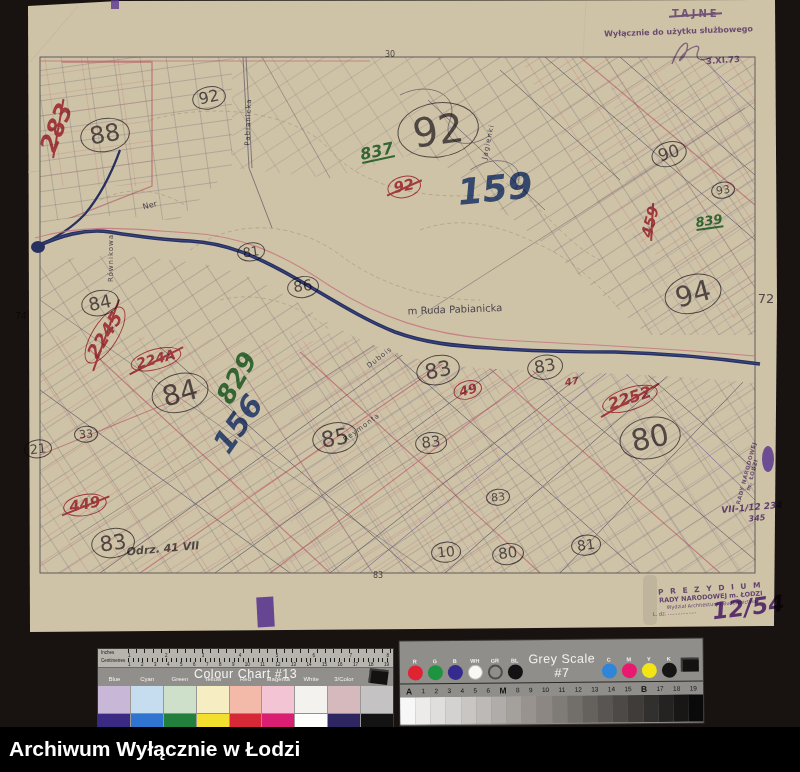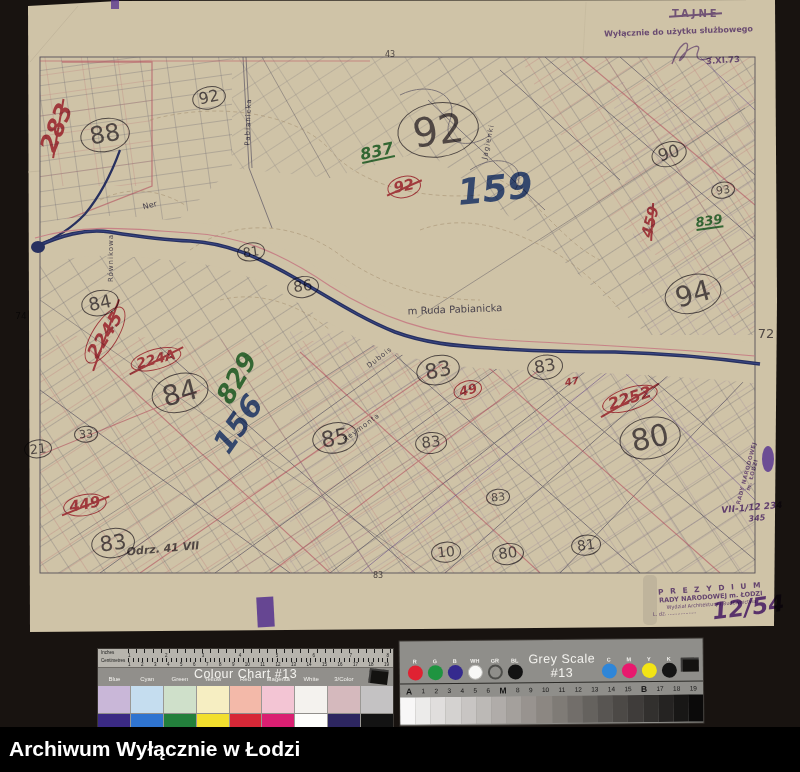--- a/index.html
+++ b/index.html
@@ -229,24 +229,24 @@
       <div class="ann pencil circle" style="left: 650px; top: 438px; font-size: 30px; transform: translate(-50%, -50%) rotate(-12deg);">80</div>
       <div class="ann pencil circle" style="left: 693px; top: 294px; font-size: 28px; transform: translate(-50%, -50%) rotate(-15deg);">94</div>
       <div class="ann pencil circle" style="left: 669px; top: 154px; font-size: 17px; transform: translate(-50%, -50%) rotate(-18deg);">90</div>
       <div class="ann pencil circle" style="left: 723px; top: 190px; font-size: 11px; transform: translate(-50%, -50%) rotate(-10deg);">93</div>
       <div class="ann pencil circle" style="left: 446px; top: 552px; font-size: 14px; transform: translate(-50%, -50%) rotate(-6deg);">10</div>
       <div class="ann pencil circle" style="left: 508px; top: 554px; font-size: 15px; transform: translate(-50%, -50%) rotate(-8deg);">80</div>
       <div class="ann pencil circle" style="left: 586px; top: 545px; font-size: 14px; transform: translate(-50%, -50%) rotate(-8deg);">81</div>
       <div class="ann pencil circle" style="left: 38px; top: 449px; font-size: 13px; transform: translate(-50%, -50%) rotate(-6deg);">21</div>
       <div class="ann pencil circle" style="left: 86px; top: 434px; font-size: 11px; transform: translate(-50%, -50%) rotate(-4deg);">33</div>
       <div class="ann pencil circle" style="left: 498px; top: 497px; font-size: 11px; transform: translate(-50%, -50%) rotate(-6deg);">83</div>
-      <div class="ann pencil" style="left: 390px; top: 55px; font-size: 8px; transform: translate(-50%, -50%) rotate(0deg);">43</div>
+      <div class="ann pencil" style="left: 390px; top: 55px; font-size: 8px; transform: translate(-50%, -50%) rotate(0deg);">30</div>
       <div class="ann pencil" style="left: 378px; top: 576px; font-size: 8px; transform: translate(-50%, -50%) rotate(0deg);">83</div>
       <div class="ann pencil" style="left: 21px; top: 317px; font-size: 9px; transform: translate(-50%, -50%) rotate(0deg);">74</div>
-      <div class="ann pencil" style="left: 766px; top: 334px; font-size: 13px; transform: translate(-50%, -50%) rotate(0deg);">72</div>
+      <div class="ann pencil" style="left: 766px; top: 299px; font-size: 13px; transform: translate(-50%, -50%) rotate(0deg);">72</div>
       <div class="ann pencil hand" style="left: 163px; top: 549px; font-size: 11px; transform: translate(-50%, -50%) rotate(-5deg);">Odrz. 41 VII</div>
       <div class="ann red cross hand" style="left: 57px; top: 128px; font-size: 24px; transform: translate(-50%, -50%) rotate(-68deg);">283</div>
       <div class="ann red circle cross hand" style="left: 404px; top: 187px; font-size: 15px; transform: translate(-50%, -50%) rotate(-12deg);">92</div>
       <div class="ann red circle cross hand" style="left: 105px; top: 335px; font-size: 18px; transform: translate(-50%, -50%) rotate(-58deg);">2245</div>
       <div class="ann red circle cross hand" style="left: 156px; top: 359px; font-size: 14px; transform: translate(-50%, -50%) rotate(-15deg);">224A</div>
       <div class="ann red circle cross hand" style="left: 630px; top: 399px; font-size: 16px; transform: translate(-50%, -50%) rotate(-18deg);">2252</div>
       <div class="ann red cross hand" style="left: 651px; top: 222px; font-size: 15px; transform: translate(-50%, -50%) rotate(-75deg);">459</div>
       <div class="ann red circle hand" style="left: 468px; top: 390px; font-size: 13px; transform: translate(-50%, -50%) rotate(-15deg);">49</div>
       <div class="ann red circle cross hand" style="left: 85px; top: 505px; font-size: 15px; transform: translate(-50%, -50%) rotate(-10deg);">449</div>
       <div class="ann red hand" style="left: 572px; top: 382px; font-size: 10px; transform: translate(-50%, -50%) rotate(-10deg);">47</div>
@@ -375,21 +375,21 @@
           </div>
           <div class="gs-cw">
             <span class="gs-cl">GR</span>
             <span class="gs-c outline"></span>
           </div>
           <div class="gs-cw">
             <span class="gs-cl">BL</span>
             <span class="gs-c" style="background: rgb(19, 19, 19);"></span>
           </div>
         </div>
-      <div class="gs-title">Grey Scale #13</div>
+      <div class="gs-title">Grey Scale #7</div>
       <div class="gs-group">
           <div class="gs-cw">
             <span class="gs-cl">C</span>
             <span class="gs-c" style="background: rgb(47, 134, 216);"></span>
           </div>
           <div class="gs-cw">
             <span class="gs-cl">M</span>
             <span class="gs-c" style="background: rgb(232, 25, 110);"></span>
           </div>
           <div class="gs-cw">

